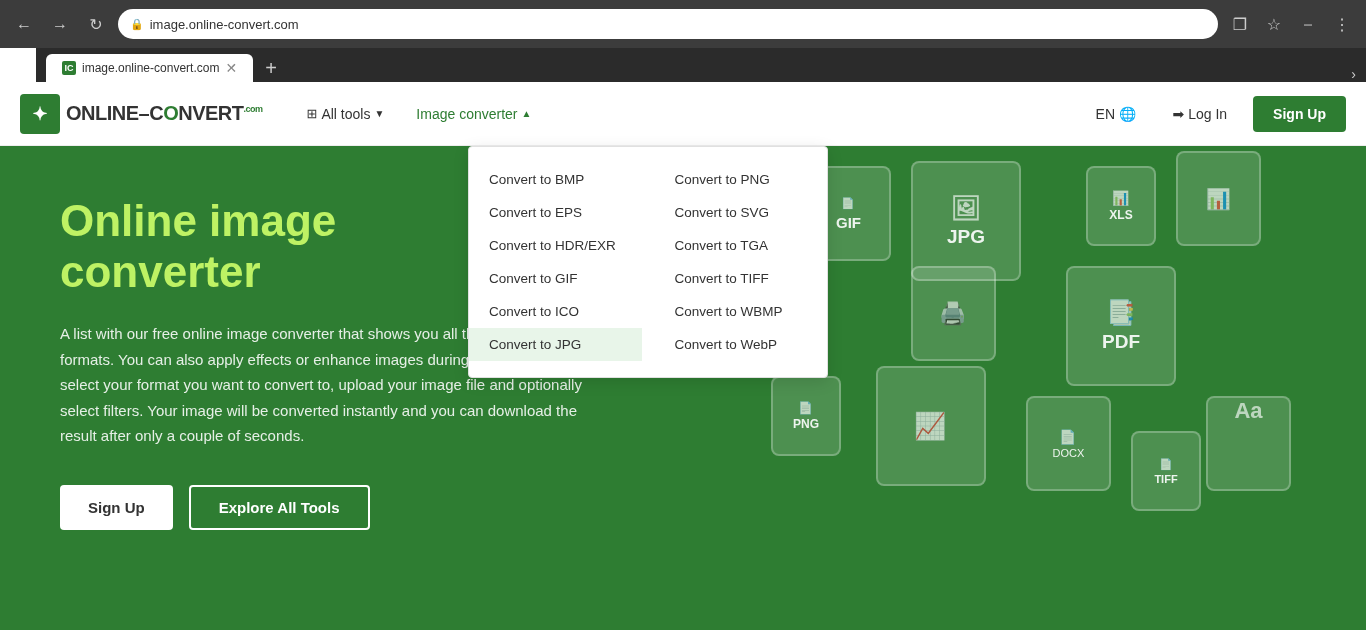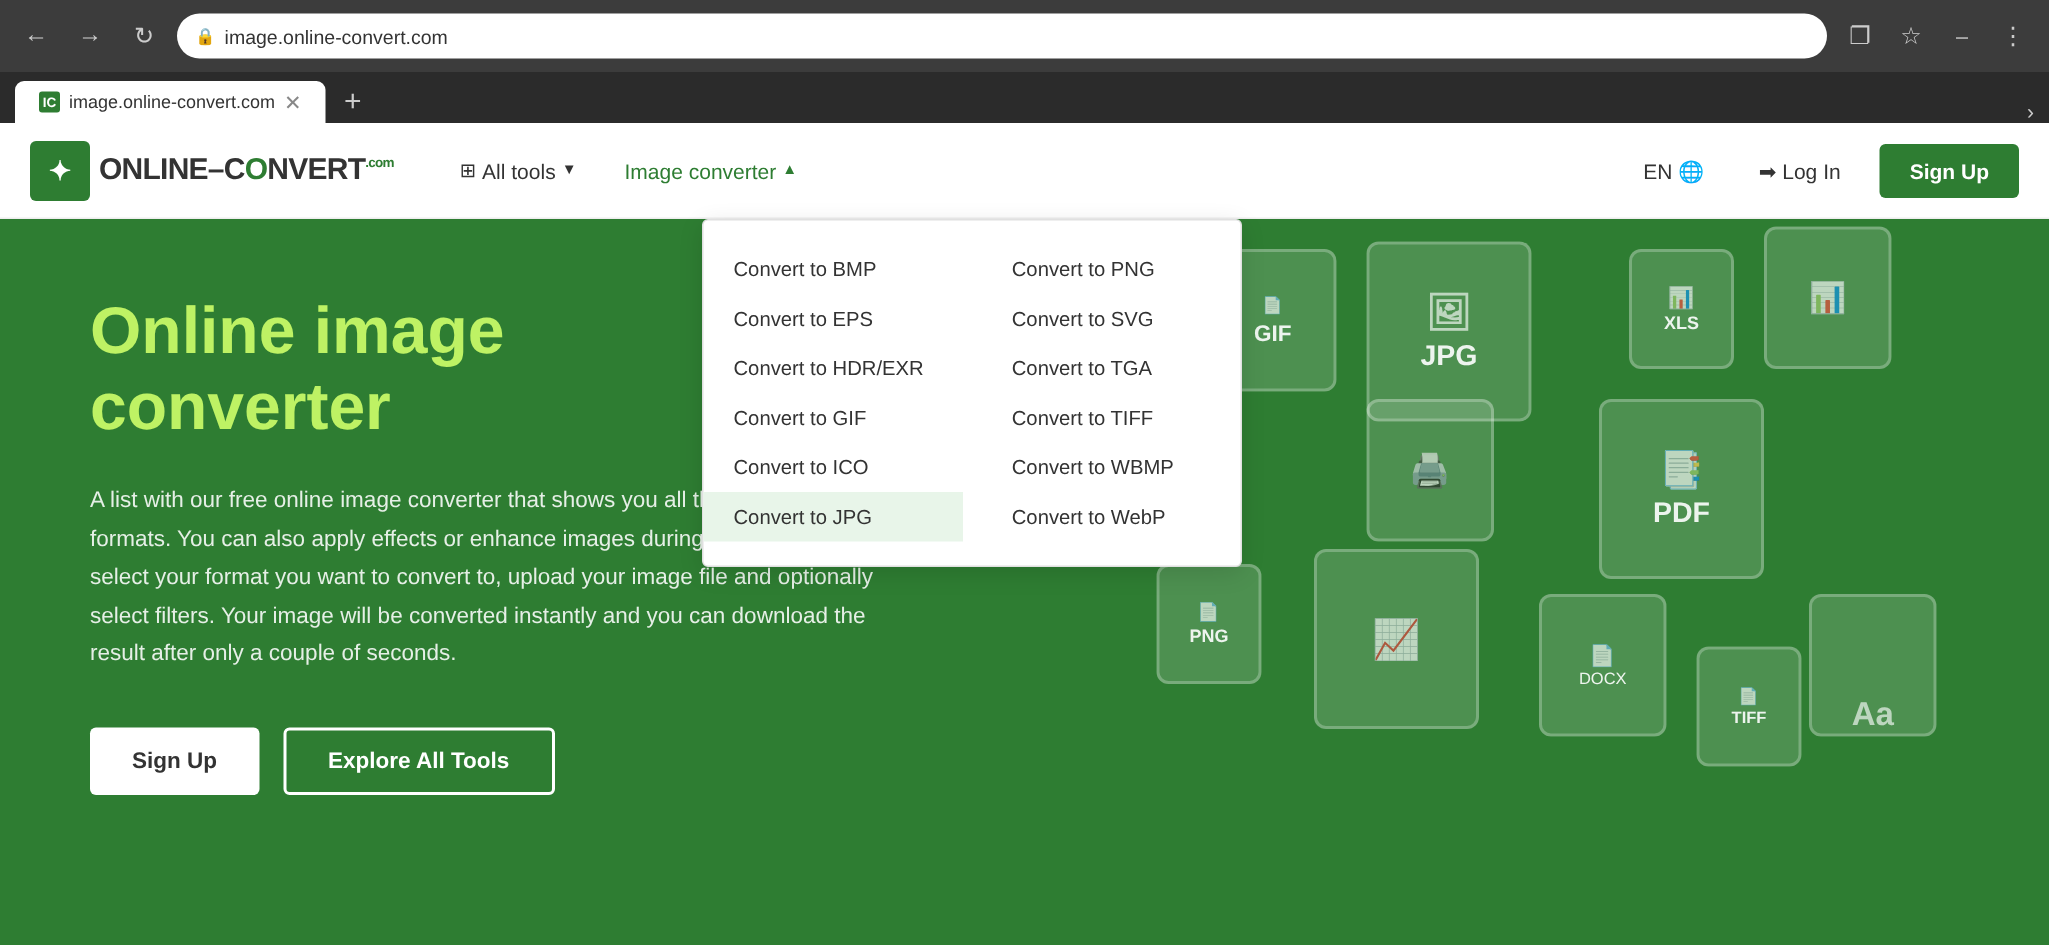--- a/index.html
+++ b/index.html
@@ -48,20 +48,21 @@
       border-radius: 50%;
     }
 
     
     .tab-bar {
       background: #2b2b2b;
       height: 34px;
       display: flex;
       align-items: flex-end;
       padding: 0 10px;
+      margin-left: 36px;
     }
     .tab {
       background: #fff;
       height: 28px;
       padding: 0 16px;
       border-radius: 6px 6px 0 0;
       display: flex; align-items: center;
       font-size: 12px; color: #333;
       gap: 6px;
       min-width: 180px;
@@ -450,19 +451,19 @@
       </div>
 
       <div class="file-icon small fi-bg" style="top:285px; left:385px;">
         <div style="display:flex;flex-direction:column;align-items:center;justify-content:center;width:100%;height:100%;gap:2px;">
           <span style="font-size:11px;opacity:0.7;">📄</span>
           <span style="font-size:11px;font-weight:700;color:rgba(255,255,255,0.9);">TIFF</span>
         </div>
       </div>
 
       <div class="file-icon medium fi-bg" style="top:250px; left:460px;">
-        <div style="display:flex;flex-direction:column;align-items:center;justify-content:flex-end;width:100%;height:100%;gap:2px;">
+        <div style="display:flex;flex-direction:column;align-items:center;justify-content:flex-start;width:100%;height:100%;gap:2px;">
           <span style="font-size:22px;opacity:0.7;font-weight:700;">Aa</span>
         </div>
       </div>
     </div>
   </section>
 </div>
 
 </body></html>

